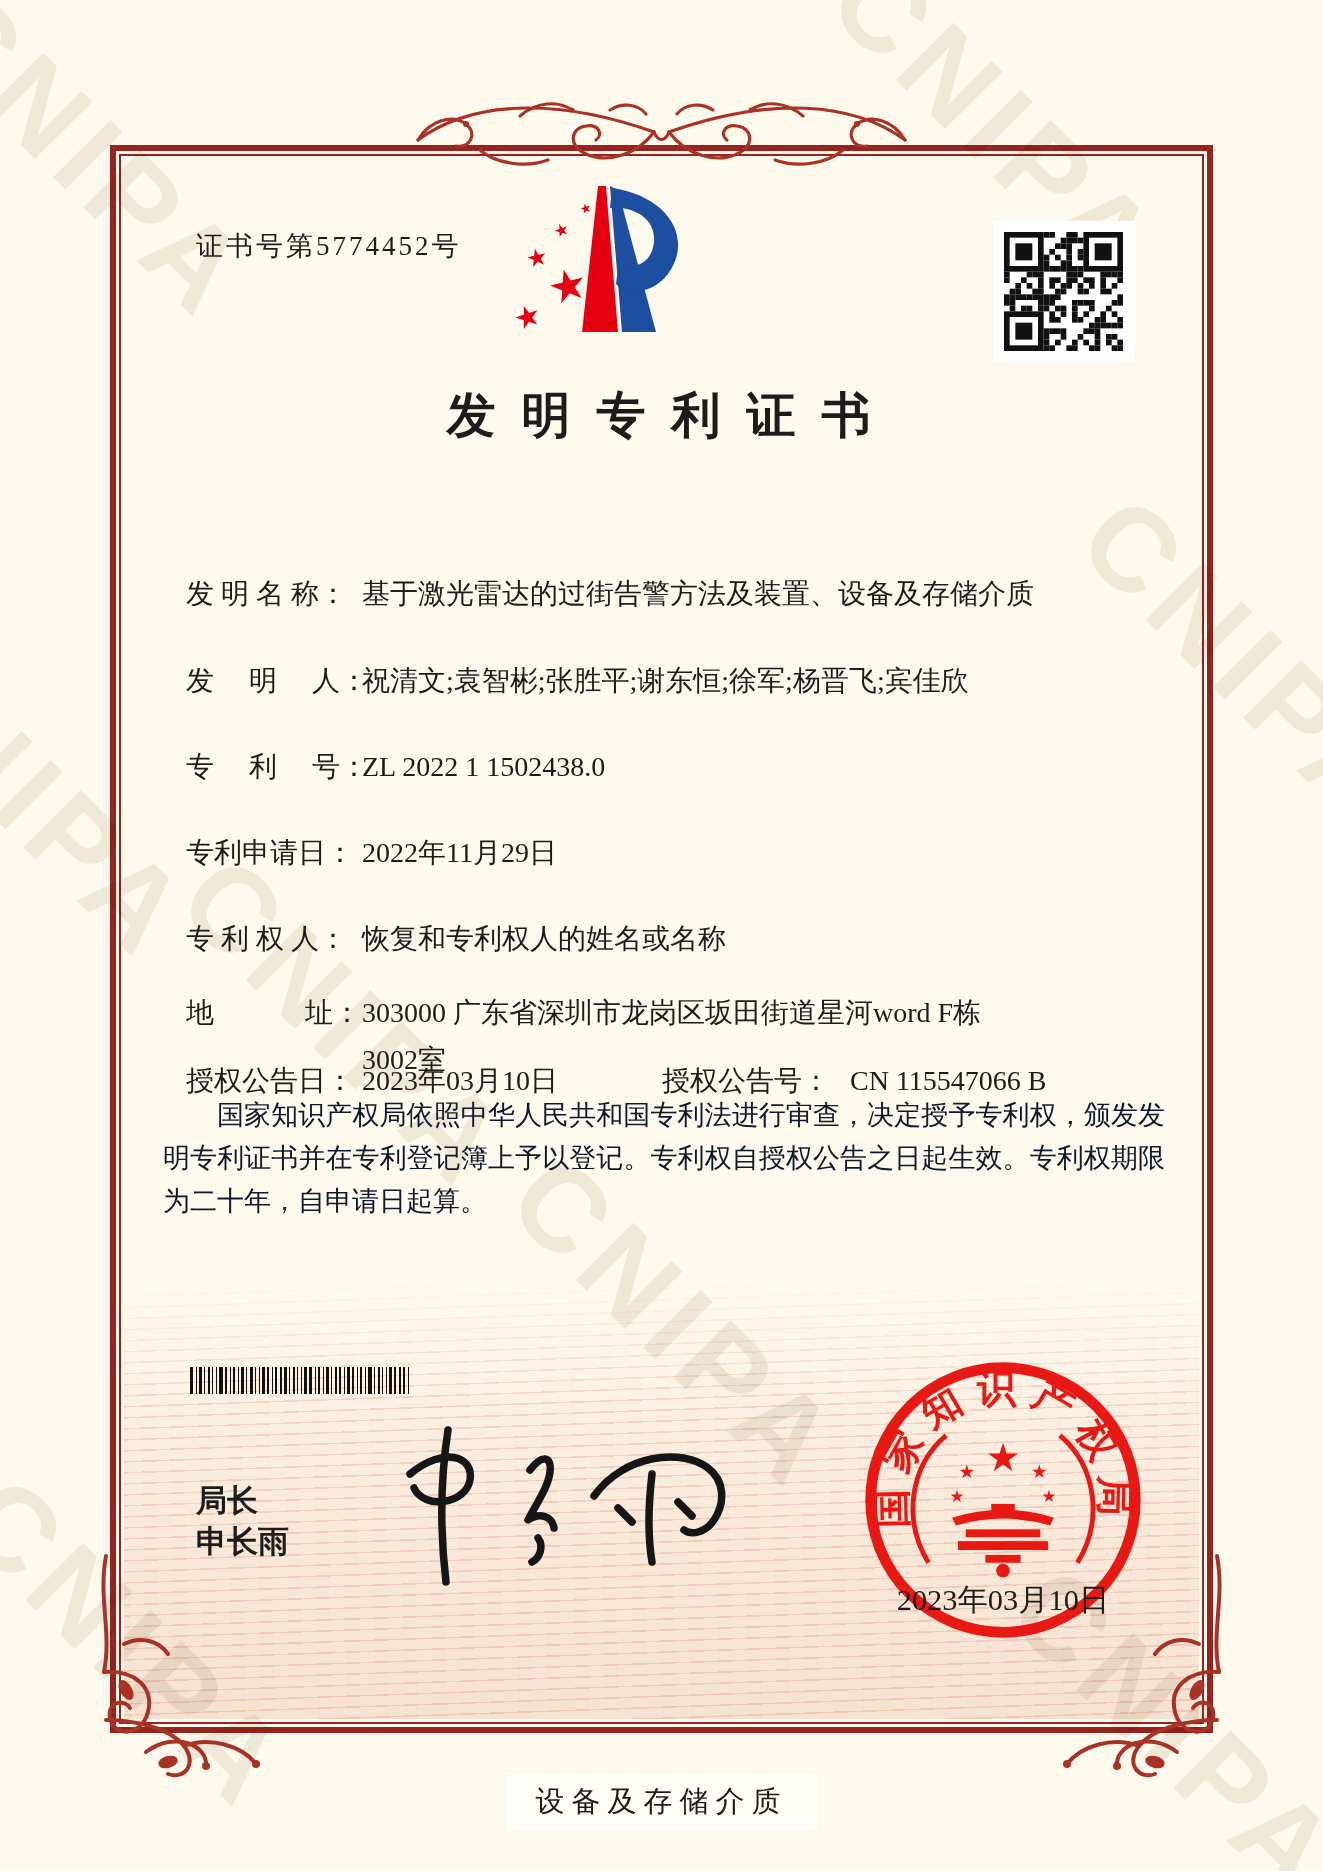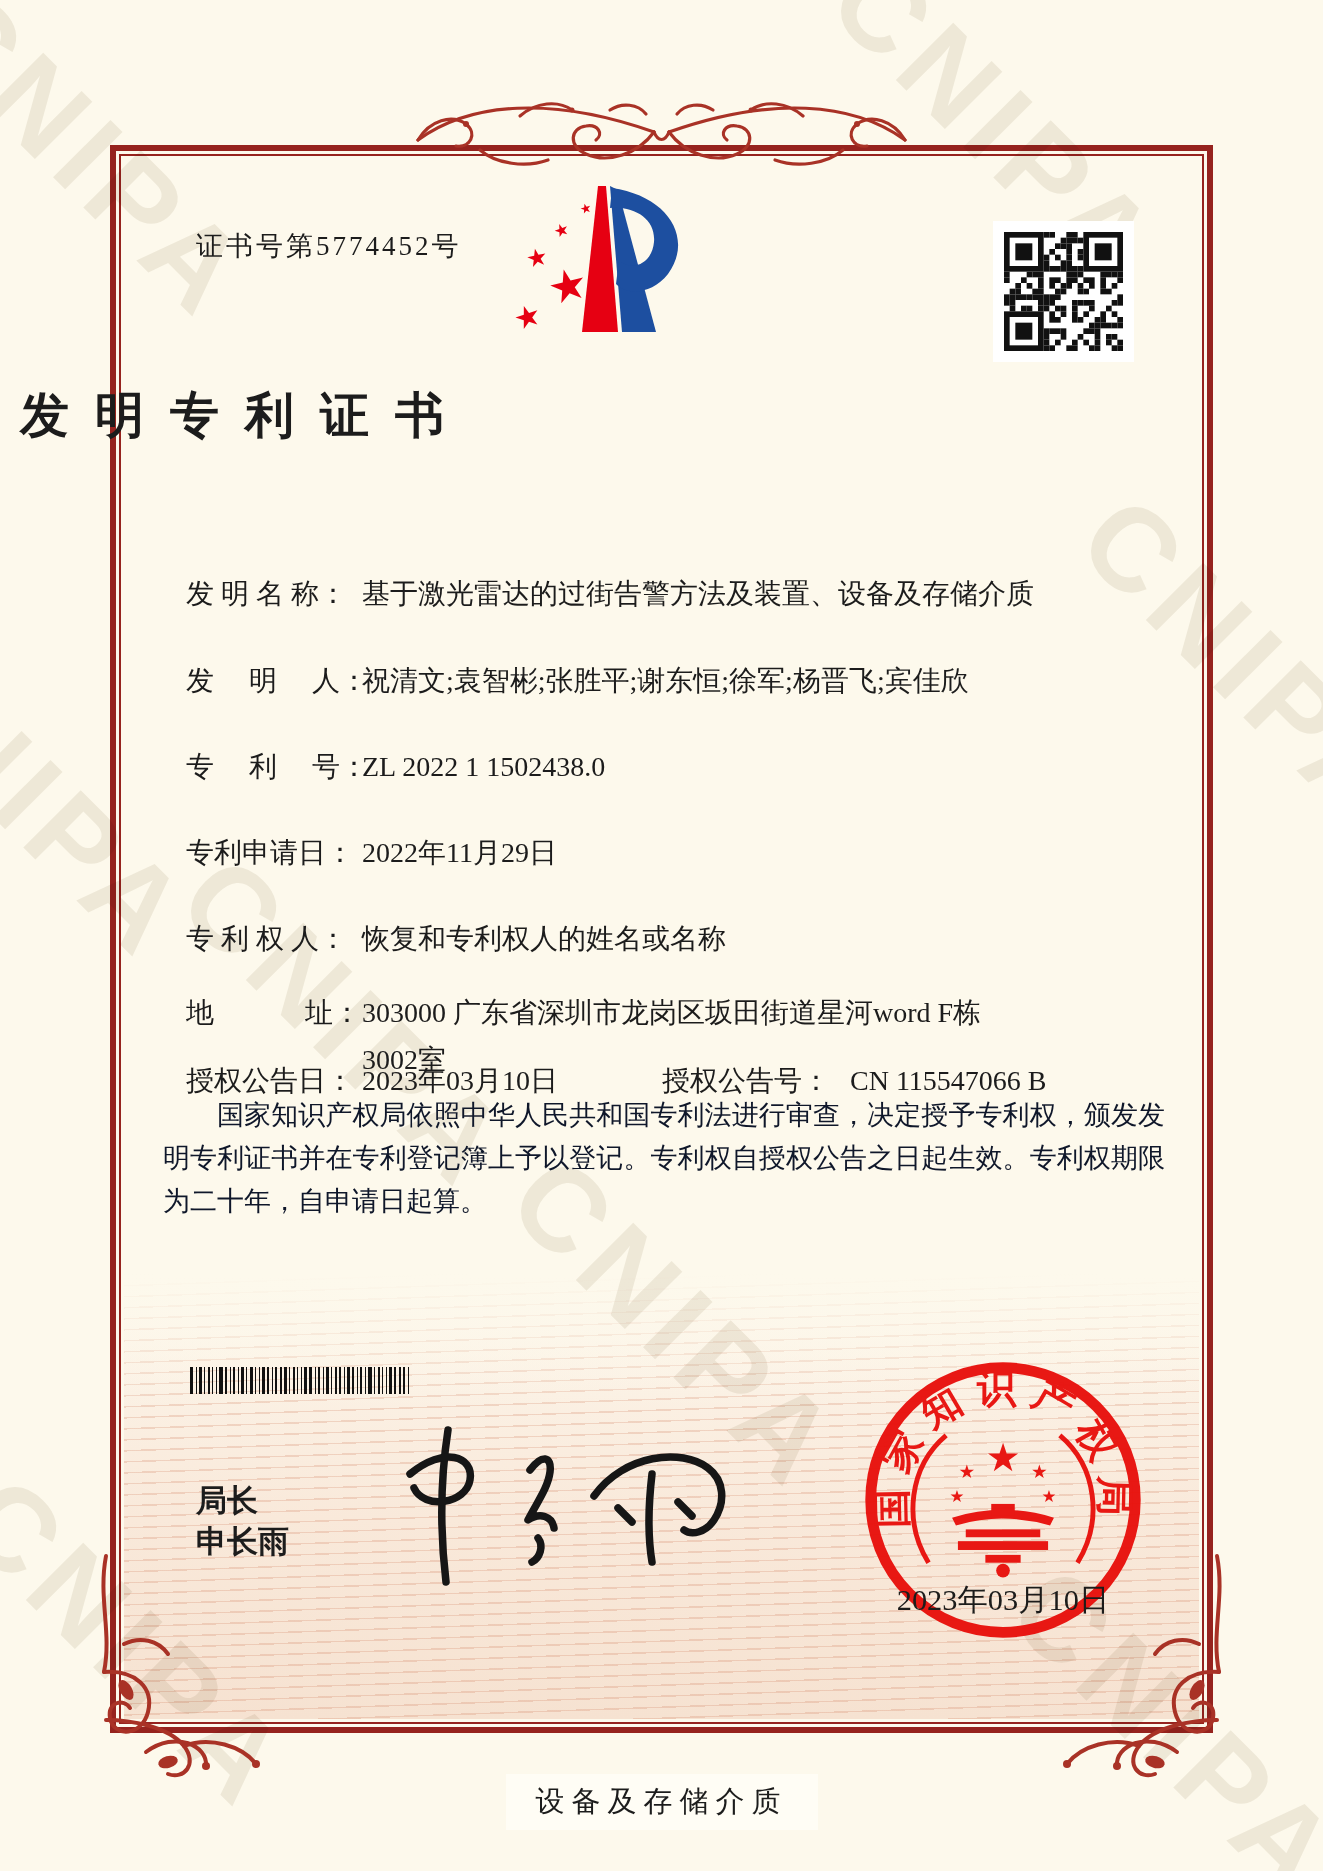--- a/index.html
+++ b/index.html
@@ -34,21 +34,21 @@
   }
   .ornament{position:absolute; z-index:4; pointer-events:none;}
   
   .cert-no{position:absolute; z-index:5; left:196px; top:228px; font-size:27px; letter-spacing:3px;}
   .logo{position:absolute; z-index:5; left:452px; top:180px; width:248px; height:158px;}
   .logo .star{position:absolute; color:#e60012; line-height:1; font-family:"DejaVu Sans",sans-serif;}
   .qr-box{position:absolute; z-index:5; left:993px; top:221px; width:141px; height:141px; background:#ffffff;
           display:flex; align-items:center; justify-content:center;}
   .title{
     position:absolute; z-index:5; left:0; right:0; top:383px; margin:0;
-    text-align:left; font-size:49px; font-weight:600; letter-spacing:26px; padding-left:20px;
+    text-align:center; font-size:49px; font-weight:600; letter-spacing:26px; padding-left:20px;
   }
   .row{position:absolute; z-index:5; left:186px; width:1010px; font-size:28px; line-height:47px;}
   .row .lab{position:absolute; left:0; top:0; white-space:pre;}
   .row .val{position:absolute; left:176px; top:0;}
   .row .val.wrap{width:672px;}
   .grant .lab2{position:absolute; left:476px; top:0; white-space:pre;}
   .grant .val2{position:absolute; left:664px; top:0;}
   .para{
     position:absolute; z-index:5; left:163px; width:1002px; margin:0;
     font-size:27px; line-height:43px; text-indent:2em; color:#0f172a;

